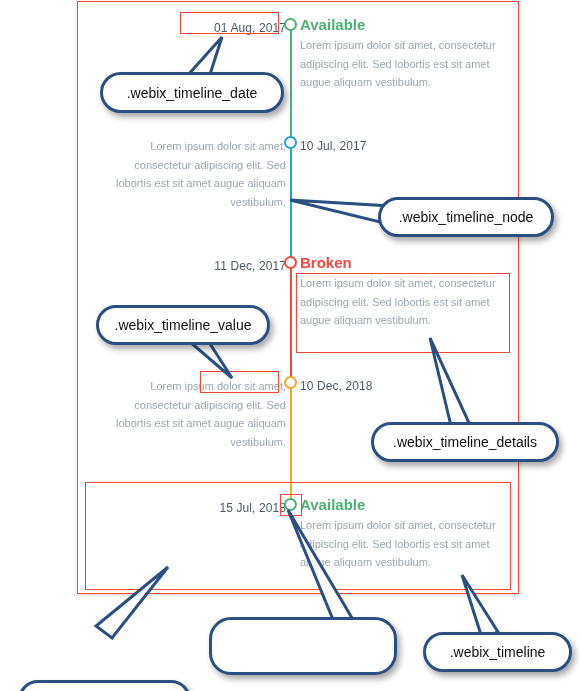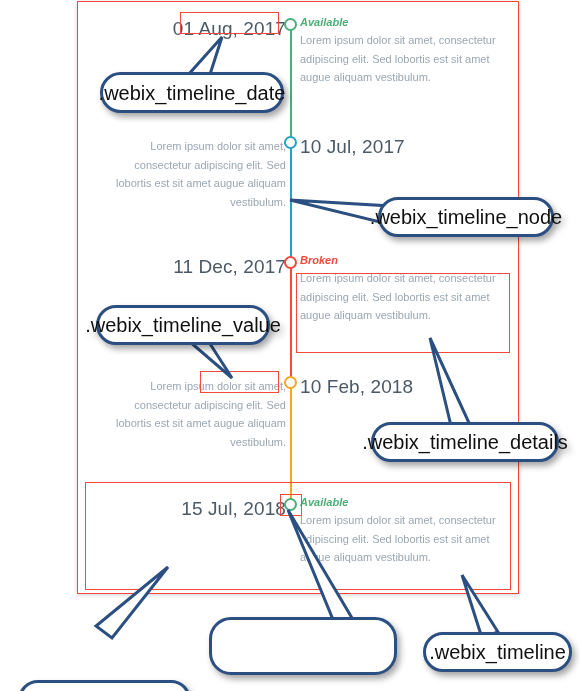--- a/index.html
+++ b/index.html
@@ -48,30 +48,29 @@
     text-align: right;
     width: 190px;
   }
   .tl-right {
     position: absolute;
     left: 222px;
     width: 208px;
     text-align: left;
   }
   .tl-date {
-    font-size: 19px;
+    font-size: 12px;
     color: #4b5a66;
     white-space: nowrap;
     letter-spacing: .1px;
   }
   .tl-value {
-    font-size: 11px;
+    font-size: 15px;
     font-weight: bold;
     white-space: nowrap;
-    font-style: italic;
   }
   .tl-details {
     font-size: 11px;
     line-height: 18.5px;
     color: #9aa7b2;
     margin-top: 3px;
   }
 
   
   .tl-node {
@@ -94,21 +93,21 @@
     pointer-events: none;
   }
 
   
   .callout {
     position: absolute;
     background: #ffffff;
     border: 3px solid #2b4f81;
     border-radius: 22px;
     color: #101010;
-    font-size: 20px;
+    font-size: 14px;
     display: flex;
     align-items: center;
     justify-content: center;
     text-align: center;
     line-height: 18px;
     filter: drop-shadow(3px 4px 3px rgba(0,0,0,0.35));
     white-space: nowrap;
     z-index: 40;
   }
   .callout span { display: block; }
@@ -162,21 +161,21 @@
       <div class="tl-details">Lorem ipsum dolor sit amet, consectetur adipiscing elit. Sed lobortis est sit amet augue aliquam vestibulum.</div>
     </div>
   </div>
 
   <div class="tl-item" style="top:372px;">
     <div class="tl-left" style="top:0px;">
       <div class="tl-details">Lorem ipsum dolor sit amet, consectetur adipiscing elit. Sed lobortis est sit amet augue aliquam vestibulum.</div>
     </div>
     <div class="tl-node" style="top:2px;border-color:#f5a623;"></div>
     <div class="tl-right" style="top:2px;">
-      <span class="tl-date">10 Feb, 2018</span>
+      <span class="tl-date">10 Dec, 2018</span>
     </div>
   </div>
 
   <div class="tl-item" style="top:494px;">
     <div class="tl-left" style="top:2px;">
       <span class="tl-date">15 Jul, 2018</span>
     </div>
     <div class="tl-node" style="top:2px;border-color:#4caf78;"></div>
     <div class="tl-right" style="top:0px;">
       <div class="tl-value" style="color:#4caf78;">Available</div>

